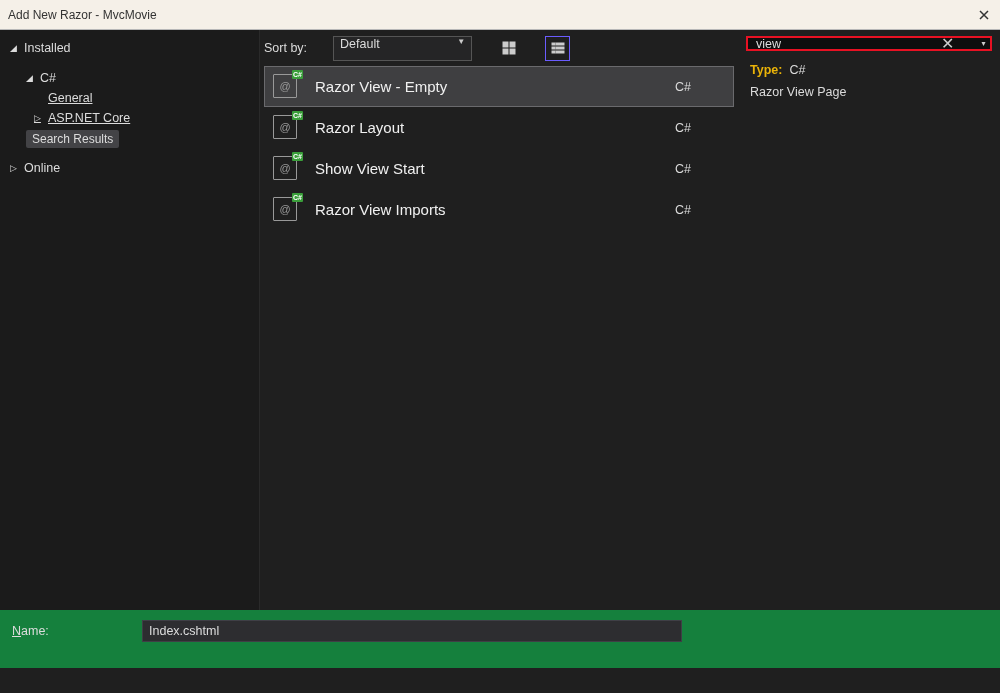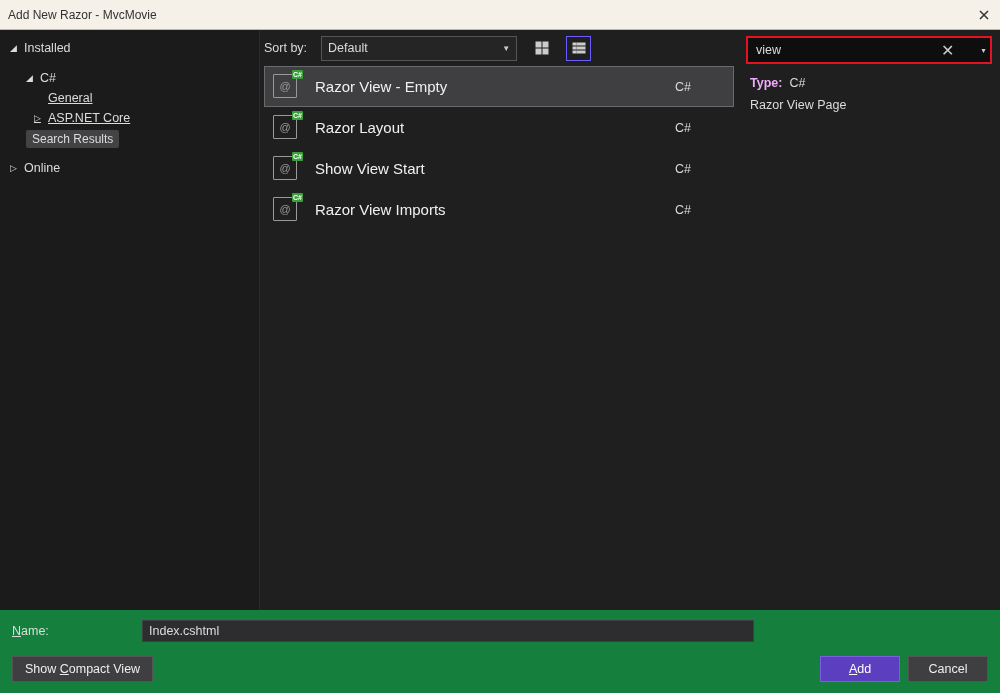--- a/index.html
+++ b/index.html
@@ -18,53 +18,53 @@
   .tree-item { display: flex; align-items: center; padding: 3px 4px; cursor: default; }
   .tree-item .arrow { width: 10px; font-size: 9px; color: #dcdcdc; margin-right: 4px; }
   .tree-item.root { font-weight: 400; }
   .indent-1 { padding-left: 20px; }
   .indent-2 { padding-left: 42px; text-decoration: underline; }
   .search-results { background: #434346; border-radius: 2px; display: inline-block; padding: 2px 6px; margin-left: 20px; margin-top: 2px; font-size: 12px; }
   .tree-spacer { height: 10px; }
 
   
   .mid-panel { flex: 1; display: flex; flex-direction: column; background: #1f1f1f; }
-  .toolbar { height: 36px; display: flex; align-items: center; padding: 6px 4px; gap: 12px; }
+  .toolbar { height: 36px; display: flex; align-items: center; padding: 6px 4px; gap: 24px; }
   .sort-label { font-size: 12.5px; color: #dcdcdc; margin-right: 2px; }
-  .sort-combo { display: flex; align-items: center; justify-content: space-between; border: 1px solid #555; background: #252526; width: 196px; height: 25px; padding: 0 6px; font-size: 12.5px; }
+  .sort-combo { display: flex; justify-content: space-between; border: 1px solid #555; background: #252526; width: 139px; height: 25px; padding: 0 6px; font-size: 12.5px; }
   .sort-combo .chev { font-size: 8px; color: #ccc; }
   .view-btn { width: 25px; height: 25px; display: flex; align-items: center; justify-content: center; }
   .view-btn svg { stroke: #ccc; fill: #ccc; }
   .view-btn.selected { border: 1px solid #6b5cff; }
 
   .template-list { padding: 0 4px; }
   .template-row { display: flex; align-items: center; height: 41px; padding: 0 8px; border: 1px solid transparent; }
   .template-row.selected { background: #3f3f41; border: 1px solid #6a6a6d; }
   .template-icon { width: 26px; height: 26px; margin-right: 16px; position: relative; flex-shrink: 0; }
   .template-icon .file { width: 24px; height: 24px; border: 1.5px solid #999; border-radius: 1px; display:flex; align-items:center; justify-content:center; }
   .template-icon .at { font-size: 11px; color: #999; }
   .template-icon .badge { position: absolute; top: -4px; right: -4px; background: #3a9f3a; color: #fff; font-size: 7px; font-weight: bold; padding: 0 1px; border-radius: 1px; line-height: 9px; }
   .template-name { flex: 1; font-size: 15px; color: #f0f0f0; }
   .template-lang { width: 50px; text-align: left; font-size: 12.5px; color: #dcdcdc; }
 
   
   .right-panel { width: 262px; background: #1f1f1f; padding: 6px 8px; display: flex; flex-direction: column; }
-  .searchbox { border: 2px solid #e81123; background: #0e0e0e; height: 28px; display: flex; align-items: center; padding: 0 4px 0 8px; margin-bottom: 10px; gap: 24px; }
+  .searchbox { border: 2px solid #e81123; background: #0e0e0e; height: 15px; display: flex; align-items: center; padding: 0 4px 0 8px; margin-bottom: 10px; gap: 24px; }
   .searchbox input { flex: 1; background: transparent; border: none; outline: none; color: #ddd; font-size: 12.5px; }
   .search-clear { width: 16px; text-align: center; color: #ccc; cursor: default; }
   .search-drop { font-size: 8px; color: #ccc; padding: 0 3px; }
   .detail-line { font-size: 12.5px; margin: 2px 0 6px 4px; }
-  .detail-line .label { font-weight: bold; color: #f0abfc; }
+  .detail-line .label { font-weight: bold; color: #eab308; }
 
   
   .bottom { background: #15803d; padding: 10px 12px 12px 12px; }
   .name-row { display: flex; align-items: center; margin-bottom: 14px; }
   .name-row label { width: 130px; font-size: 12.5px; }
   .name-row label .ul { text-decoration: underline; }
-  .name-input { width: 612px; height: 22px; background: #2d2d30; border: 1px solid #3f3f46; color: #ddd; padding: 0 6px; font-size: 12.5px; outline: none; }
+  .name-input { width: 540px; height: 22px; background: #2d2d30; border: 1px solid #3f3f46; color: #ddd; padding: 0 6px; font-size: 12.5px; outline: none; }
   .button-row { display: flex; justify-content: space-between; align-items: center; }
   .compact-btn { background: #3f3f41; border: 1px solid #555; height: 26px; padding: 0 12px; font-size: 12.5px; color: #eee; cursor: default; }
   .compact-btn .ul { text-decoration: underline; }
   .right-buttons { display: flex; gap: 8px; }
   .btn { width: 80px; height: 26px; border: 1px solid #555; font-size: 12.5px; cursor: default; display:flex; align-items:center; justify-content:center; }
   .btn.primary { background: #5b3fbf; color: #fff; border-color: #7a5fe0; }
   .btn.primary .ul { text-decoration: underline; }
   .btn.secondary { background: #3f3f41; color: #eee; }
 </style>
 </head>
@@ -192,23 +192,13 @@
     </div>
     <div class="detail-line">Razor View Page</div>
   </div>
 </div>
 
 <div class="bottom">
   <div class="name-row">
     <label><span class="ul">N</span><span>ame:</span></label>
     <input class="name-input" value="Index.cshtml" style="">
   </div>
-  <div class="button-row">
-    <button class="compact-btn"><span>Show </span><span class="ul">C</span><span>ompact View</span></button>
-    <div class="right-buttons">
-      <button class="btn primary">
-          <span class="ul">A</span>
-          <span>dd</span>
-        </button>
-      <button class="btn secondary">Cancel</button>
-    </div>
-  </div>
 </div>
 
 </body></html>

